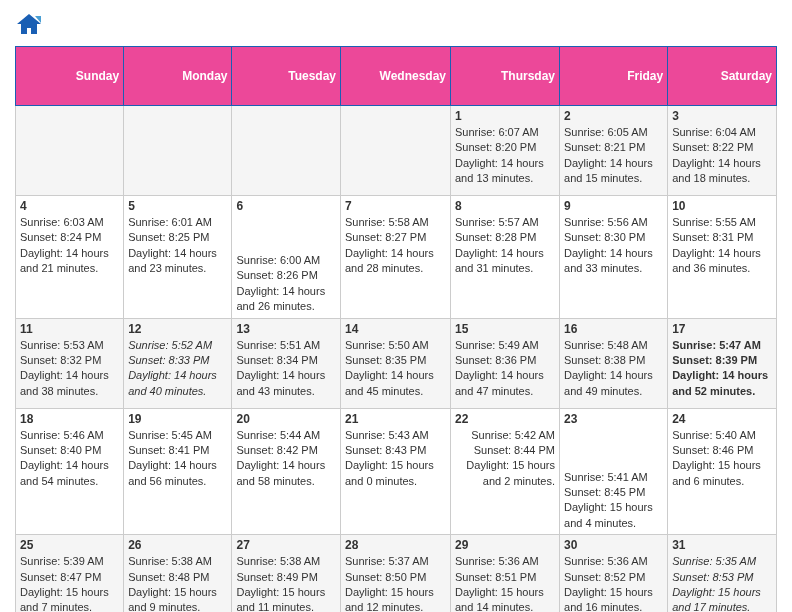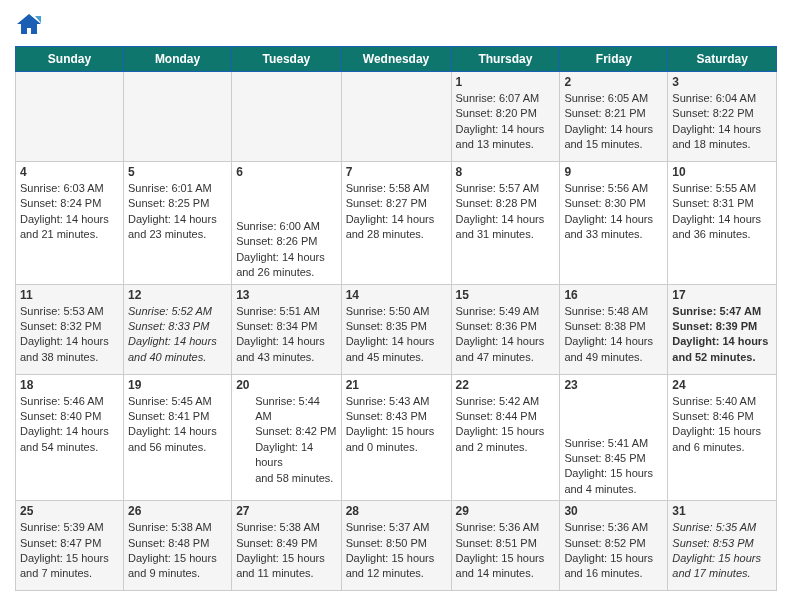--- a/index.html
+++ b/index.html
@@ -56,24 +56,24 @@
     .subtitle {
       font-size: 16px;
       color: #555;
     }
     .calendar {
       width: 100%;
       border-collapse: collapse;
       font-size: 10.5px;
     }
     .calendar thead tr th {
-      background-color: #0f766e;
+      background-color: #ec4899;
       color: #fff;
-      padding: 5px 4px;
-      text-align: center;
+      padding: 22px 4px;
+      text-align: right;
       font-size: 12px;
       font-weight: bold;
       border: 1px solid #1a5fb4;
     }
     .calendar tbody tr td {
       border: 1px solid #ccc;
       vertical-align: top;
       padding: 3px 4px;
       width: 113px;
       height: 90px;
@@ -274,35 +274,35 @@
           </td>
           <td>
             <div class="day-number">19</div>
             <div class="day-info" style="white-space: pre-line;">Sunrise: 5:45 AM
 Sunset: 8:41 PM
 Daylight: 14 hours
 and 56 minutes.</div>
           </td>
           <td>
             <div class="day-number">20</div>
-            <div class="day-info" style="white-space: pre-line; margin-left: 19px;">Sunrise: 5:44 AM
+            <div class="day-info" style="white-space: pre-line;">Sunrise: 5:44 AM
 Sunset: 8:42 PM
 Daylight: 14 hours
 and 58 minutes.</div>
           </td>
           <td>
             <div class="day-number">21</div>
             <div class="day-info" style="white-space: pre-line;">Sunrise: 5:43 AM
 Sunset: 8:43 PM
 Daylight: 15 hours
 and 0 minutes.</div>
           </td>
           <td>
             <div class="day-number">22</div>
-            <div class="day-info" style="white-space: pre-line;">Sunrise: 5:42 AM
+            <div class="day-info" style="white-space: pre-line; text-align: right;">Sunrise: 5:42 AM
 Sunset: 8:44 PM
 Daylight: 15 hours
 and 2 minutes.</div>
           </td>
           <td>
             <div class="day-number">23</div>
             <div class="day-info" style="white-space: pre-line; margin-top: 44px;">Sunrise: 5:41 AM
 Sunset: 8:45 PM
 Daylight: 15 hours
 and 4 minutes.</div>

